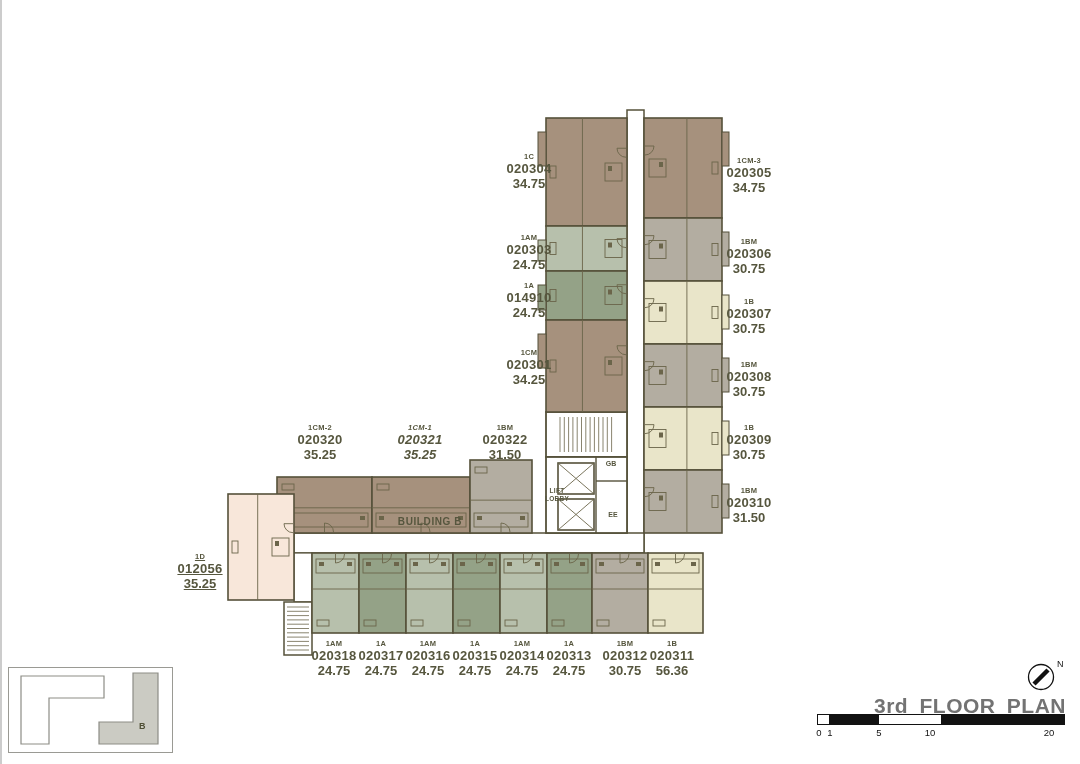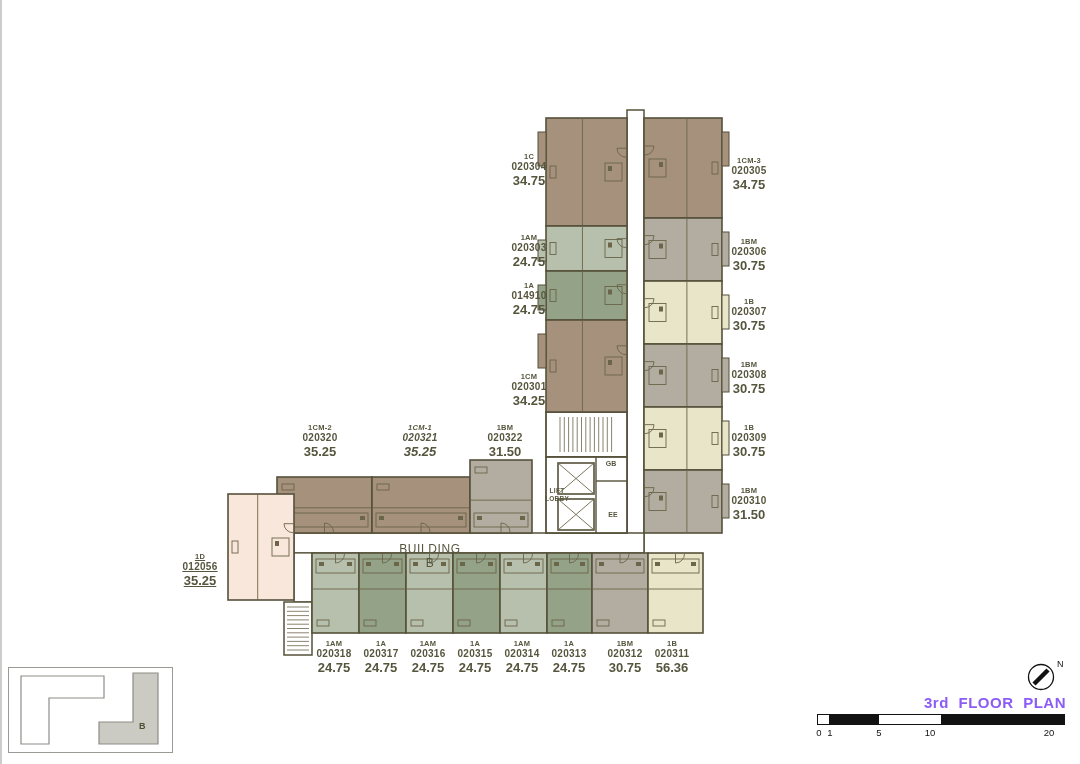--- a/index.html
+++ b/index.html
@@ -1,28 +1,28 @@
 <!DOCTYPE html>
 <html style="--wall: #55513a; --detail: #6b654a; --label_text: #56563e; --unit_brown: #a6917d; --unit_sage_light: #b7c0ac; --unit_sage_dark: #94a287; --unit_cream: #e9e5c9; --unit_gray: #b3ada1; --unit_pink: #f8e7da;"><head>
 <meta charset="utf-8">
 <style>
   html,body{margin:0;padding:0;background:#ffffff;}
   .page{position:relative;width:1080px;height:764px;background:#ffffff;font-family:"Liberation Sans",sans-serif;overflow:hidden;}
   #plan-svg{position:absolute;left:0;top:0;}
   #labels{position:absolute;left:0;top:0;width:0;height:0;}
   .unit-label{position:absolute;width:64px;text-align:center;color:var(--label_text);line-height:1;}
   .ul-type{font-size:7.5px;font-weight:700;letter-spacing:.3px;}
-  .ul-no{font-size:10px;font-weight:700;margin-top:1.5px;letter-spacing:.3px;}
+  .ul-no{font-size:13px;font-weight:700;margin-top:1.5px;letter-spacing:.3px;}
   .ul-area{font-size:13px;font-weight:700;margin-top:1.5px;}
-  .building-label{position:absolute;left:394px;top:542px;width:72px;text-align:center;font-size:12px;font-weight:400;color:var(--label_text);letter-spacing:.6px;}
+  .building-label{position:absolute;left:394px;top:516px;width:72px;text-align:center;font-size:10px;font-weight:700;color:var(--label_text);letter-spacing:.6px;}
   .lift-lobby-label{position:absolute;left:536px;top:487px;width:42px;text-align:center;font-size:6.5px;font-weight:700;color:var(--label_text);line-height:1.2;letter-spacing:.3px;}
   .room-label{position:absolute;font-size:7px;font-weight:700;color:var(--label_text);}
   .room-label.gb{left:598px;top:460px;width:26px;text-align:center;}
   .room-label.ee{left:600px;top:511px;width:26px;text-align:center;}
-  .plan-title{position:absolute;right:14px;top:694px;font-size:15px;font-weight:700;color:#8b5cf6;letter-spacing:.5px;word-spacing:5px;}
+  .plan-title{position:absolute;right:14px;top:694px;font-size:21px;font-weight:700;color:#737373;letter-spacing:.5px;word-spacing:5px;}
   .scalebar{position:absolute;left:817px;top:714px;width:250px;height:28px;}
   .sb-bar{position:relative;width:248px;height:11px;border:1px solid #121212;box-sizing:border-box;background:#ffffff;}
   .sb-seg{position:absolute;top:0;height:9px;background:#121212;}
   .sb-tick{position:absolute;top:13px;transform:translateX(-50%);font-size:9.5px;color:#121212;}
   .north{position:absolute;left:1026px;top:659px;width:54px;height:36px;}
   .north-n{position:absolute;left:31px;top:0;font-size:9px;color:#121212;}
   .keyplan{position:absolute;left:8px;top:667px;width:163px;height:84px;border:1px solid #9a9a94;background:#ffffff;}
   .kp-b{position:absolute;left:130px;top:53px;font-size:9px;font-weight:700;color:#4f4f35;}
   .page-edge{position:absolute;left:0;top:0;width:2px;height:764px;background:#cccccc;}
 </style>
@@ -279,21 +279,21 @@
       <div class="unit-label" style="left: 497px; top: 234px;">
         <div class="ul-type">1AM</div>
         <div class="ul-no">020303</div>
         <div class="ul-area">24.75</div>
       </div>
       <div class="unit-label" style="left: 497px; top: 282px;">
         <div class="ul-type">1A</div>
         <div class="ul-no">014910</div>
         <div class="ul-area">24.75</div>
       </div>
-      <div class="unit-label" style="left: 497px; top: 349px; margin-top: 24px;">
+      <div class="unit-label" style="left: 497px; top: 349px;">
         <div class="ul-type">1CM</div>
         <div class="ul-no">020301</div>
         <div class="ul-area">34.25</div>
       </div>
       <div class="unit-label" style="left: 717px; top: 157px;">
         <div class="ul-type">1CM-3</div>
         <div class="ul-no">020305</div>
         <div class="ul-area">34.75</div>
       </div>
       <div class="unit-label" style="left: 717px; top: 238px;">

